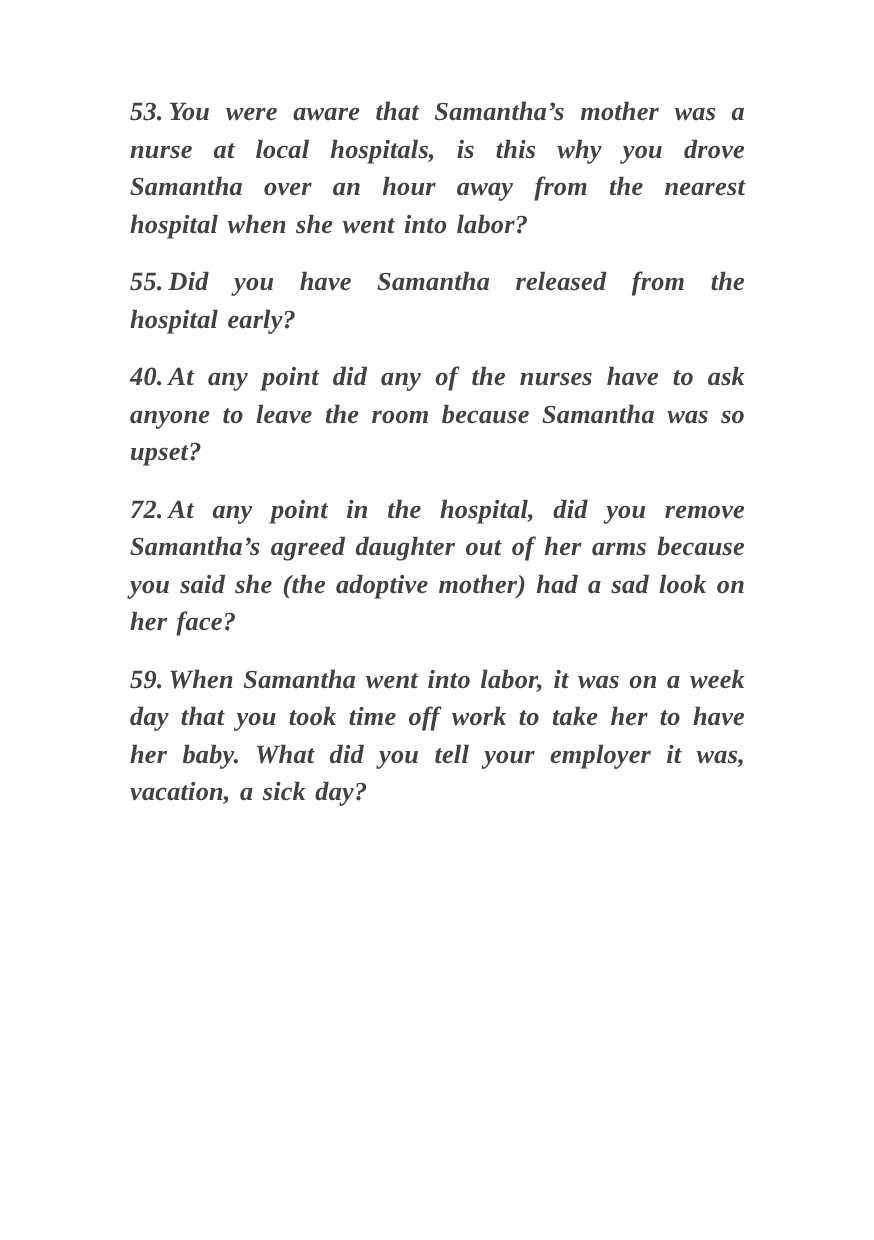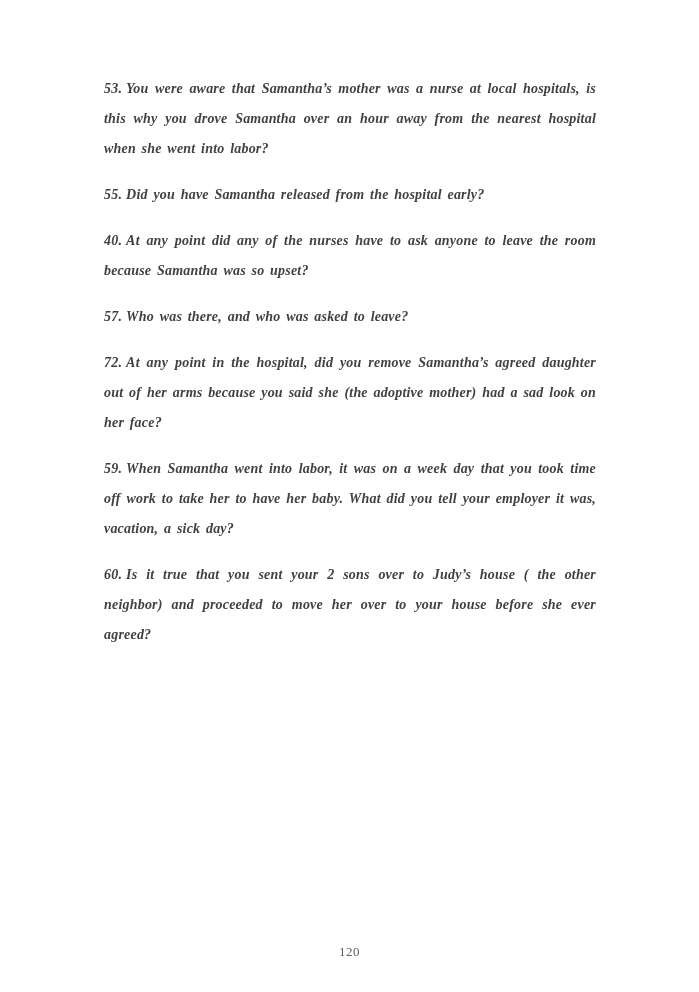--- a/index.html
+++ b/index.html
@@ -18,21 +18,21 @@
     font-family: "Liberation Serif", serif;
   }
   .questions {
     width: 100%;
   }
   .question {
     margin: 0 0 16px 0;
     font-family: "Liberation Serif", serif;
     font-style: italic;
     font-weight: bold;
-    font-size: 14px;
+    font-size: 21px;
     line-height: 30px;
     color: #414141;
     text-align: justify;
     word-spacing: 2px;
     letter-spacing: 0.2px;
   }
   .qnum {
     padding-right: 4px;
   }
   .page-number {
@@ -54,22 +54,19 @@
 
 <div class="page">
   <div class="questions">
   <p class="question"><span class="qnum">53.</span><span>You were aware that Samantha’s mother was a nurse at local hospitals, is this why you drove Samantha over an hour away from the nearest hospital when she went into labor?</span></p>
 
 
   <p class="question"><span class="qnum">55.</span><span>Did you have Samantha released from the hospital early?</span></p>
 
   <p class="question"><span class="qnum">40.</span><span>At any point did any of the nurses have to ask anyone to leave the room because Samantha was so upset?</span></p>
 
-  <p class="question"><span class="qnum">57.</span><span>Who was there, and who was asked to leave?</span></p>
 
   <p class="question"><span class="qnum">72.</span><span>At any point in the hospital, did you remove Samantha’s agreed daughter out of her arms because you said she (the adoptive mother) had a sad look on her face?</span></p>
 
   <p class="question"><span class="qnum">59.</span><span>When Samantha went into labor, it was on a week day that you took time off work to take her to have her baby. What did you tell your employer it was, vacation, a sick day?</span></p>
 
-  <p class="question"><span class="qnum">60.</span><span>Is it true that you sent your 2 sons over to Judy’s house ( the other neighbor) and proceeded to move her over to your house before she ever agreed?</span></p>
 </div>
-  <div class="page-number">120</div>
 </div>
 
 </body></html>

